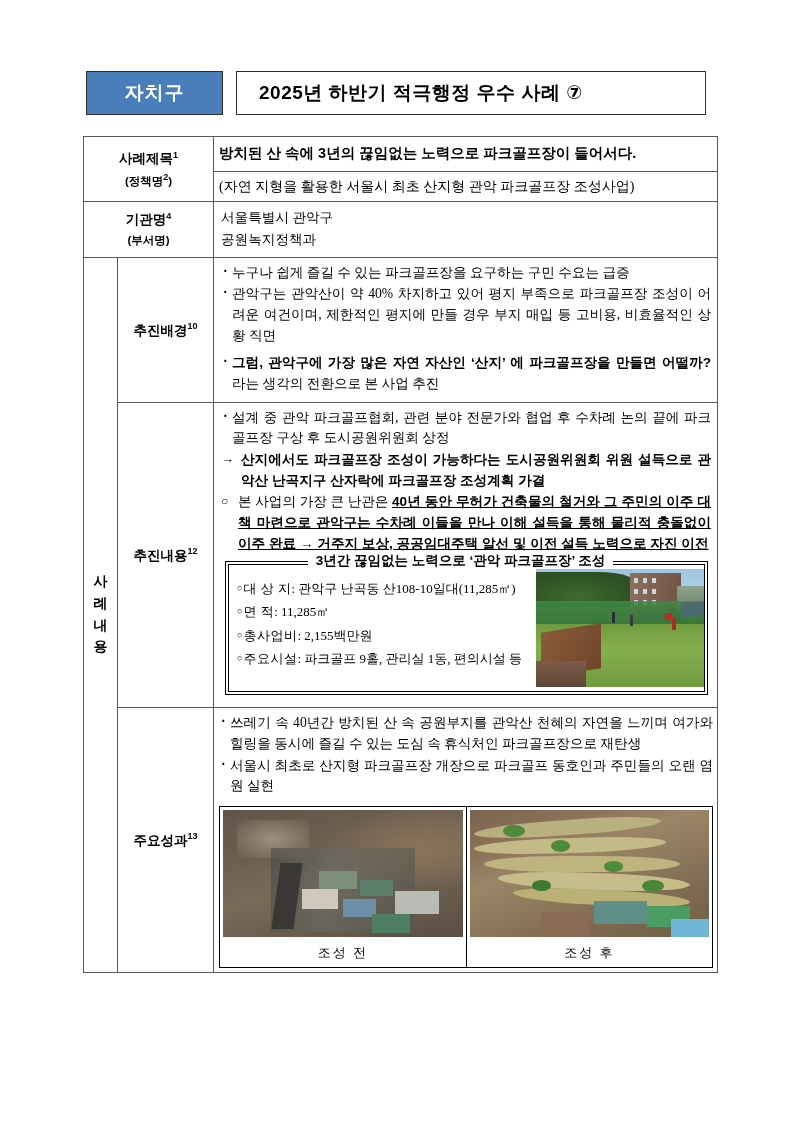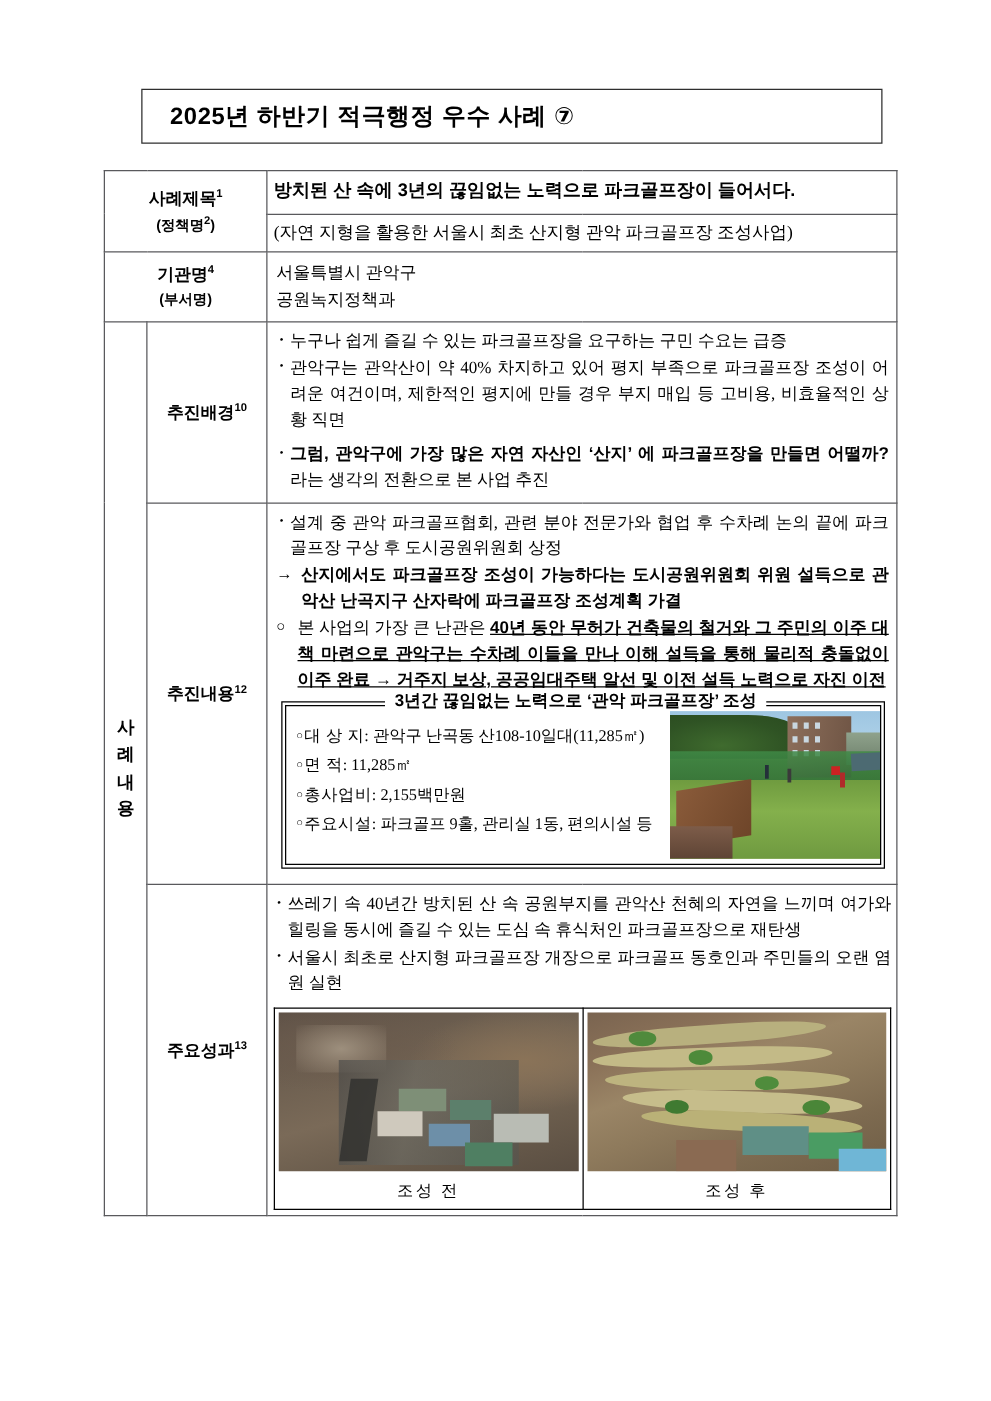--- a/index.html
+++ b/index.html
@@ -34,21 +34,21 @@
     align-items: center;
     justify-content: center;
     color: #ffffff;
     font-family: "Liberation Sans", "DejaVu Sans", sans-serif;
     font-weight: bold;
     font-size: 19px;
     letter-spacing: 1px;
     box-sizing: border-box;
   }
   .title-box {
-    margin-left: 27px;
+    margin-left: 13px;
     flex: 1;
     border: 1px solid #2e2e2e;
     display: flex;
     align-items: center;
     padding-left: 22px;
     box-sizing: border-box;
     font-family: "Liberation Sans", "DejaVu Sans", sans-serif;
     font-weight: bold;
     font-size: 19px;
     letter-spacing: 0.5px;
@@ -215,20 +215,21 @@
   
   .ph-after {
     background:
       linear-gradient(160deg, #7a6450 0%, #8a7158 20%, #9a8566 38%, #8e7a5c 55%, #7d6a50 76%, #6f5e46 100%);
   }
 </style>
 </head>
 <body>
 
 <div class="header-row">
+  <div class="badge">자치구</div>
   <div class="title-box">2025년 하반기 적극행정 우수 사례 ⑦</div>
 </div>
 
 <table class="doc-table">
   <colgroup>
     <col style="width:34px">
     <col style="width:96px">
     <col style="width:252px">
     <col style="width:252px">
   </colgroup>

